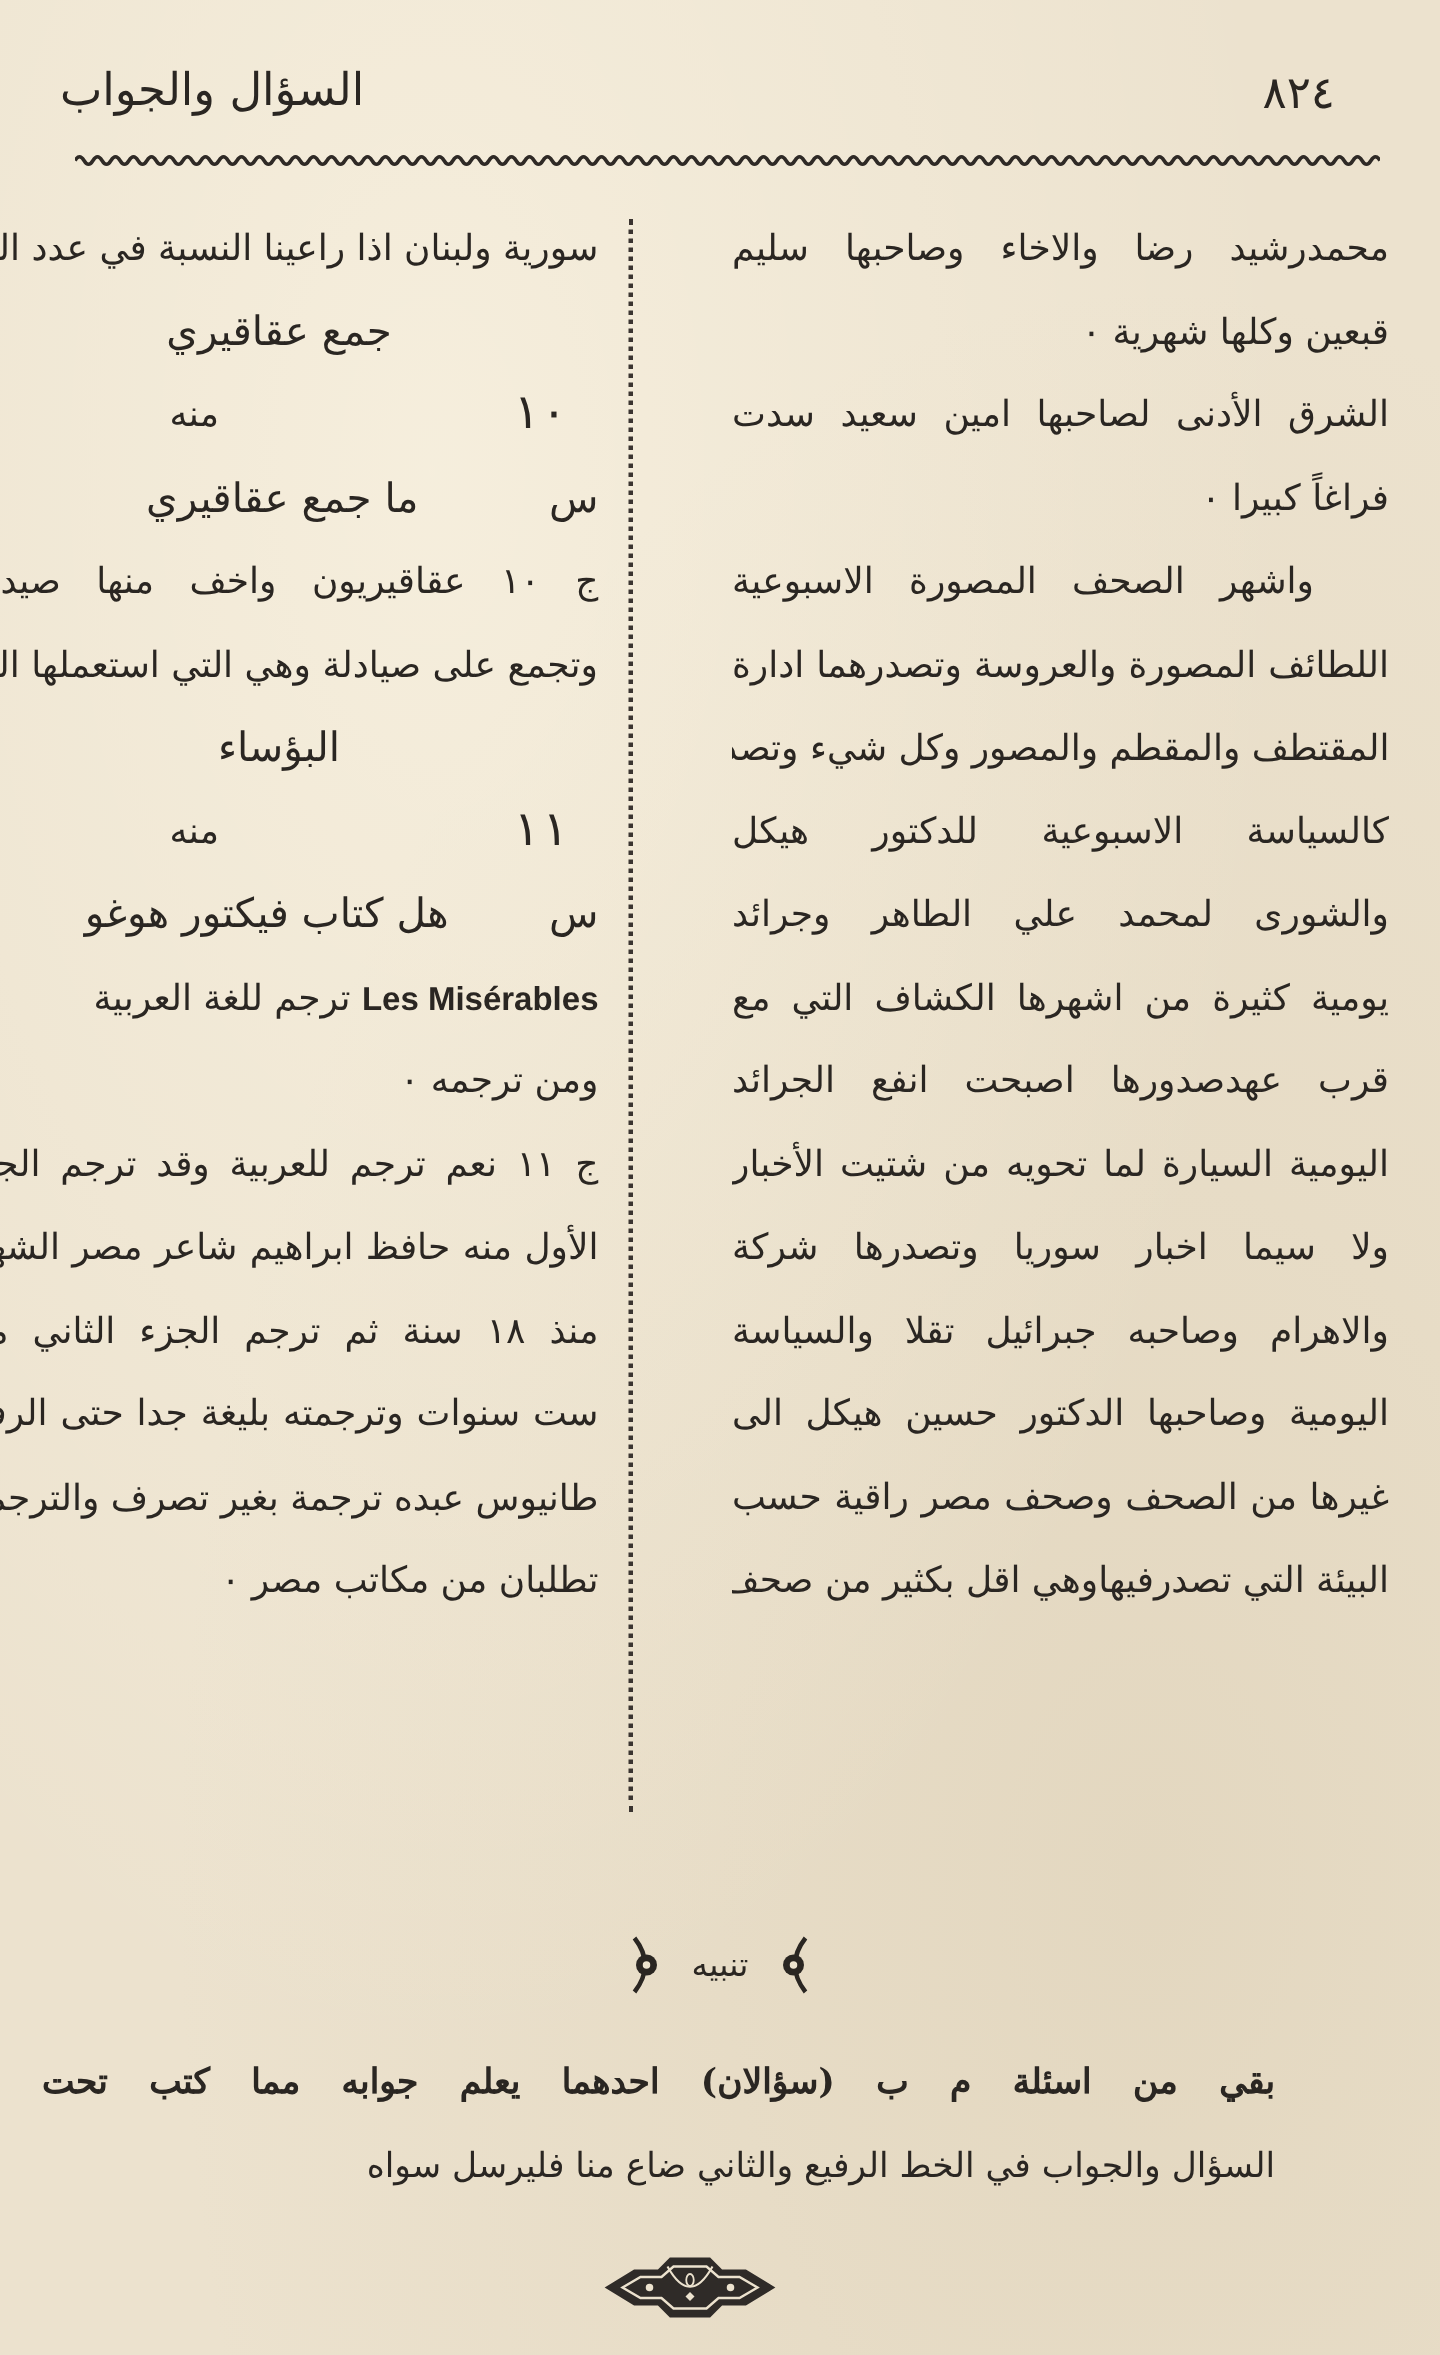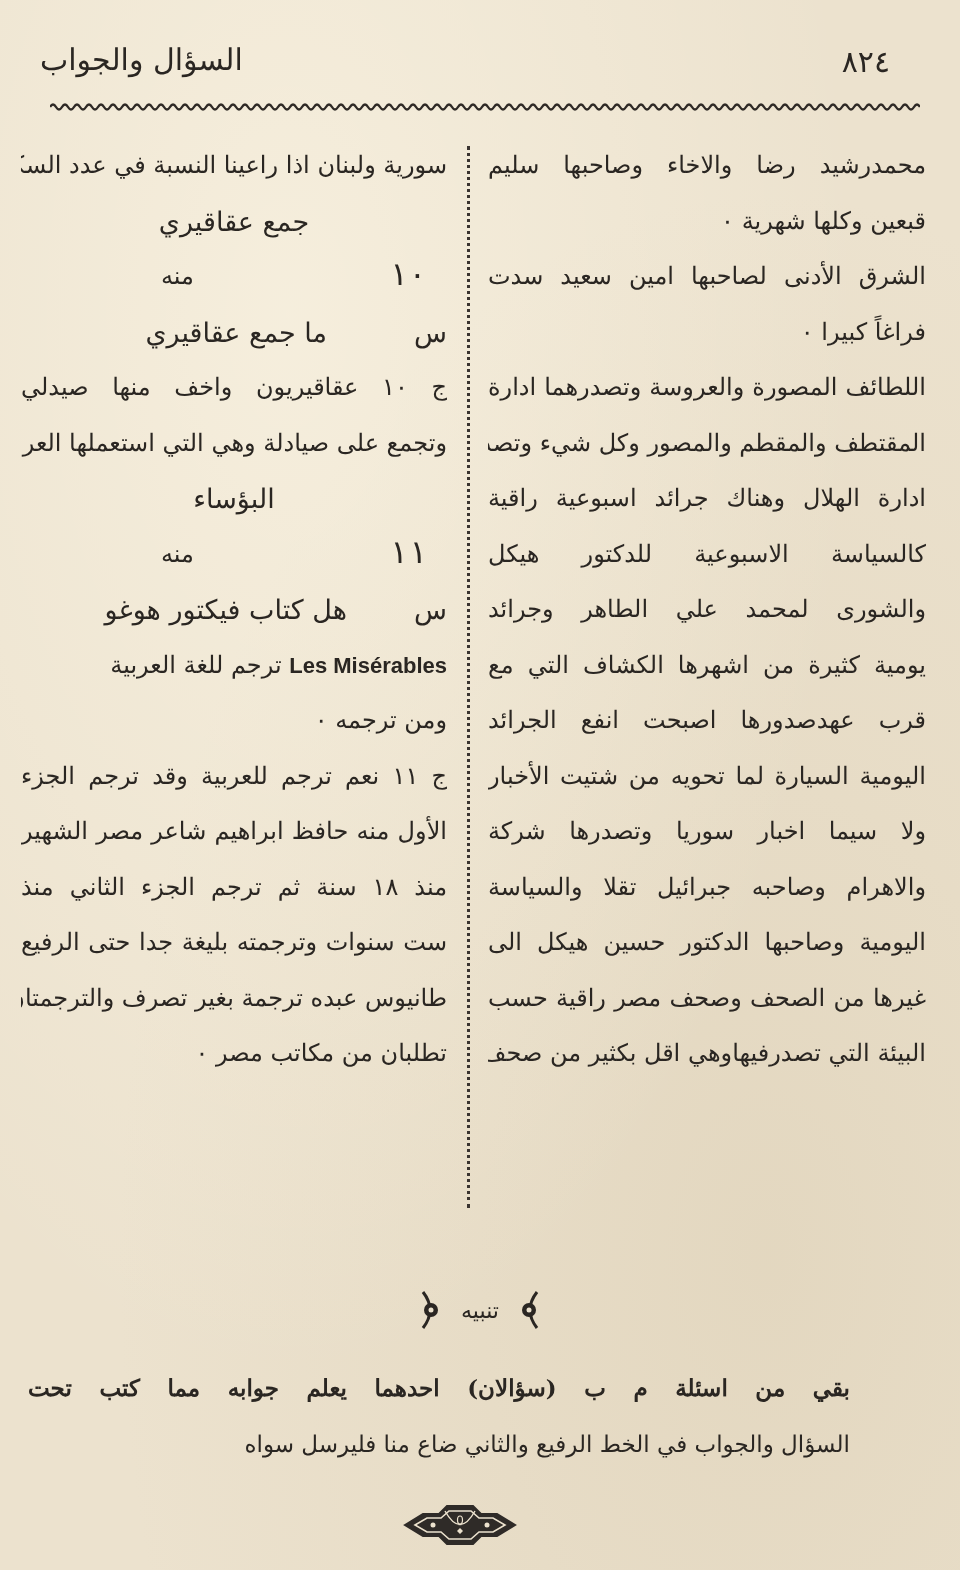--- a/index.html
+++ b/index.html
@@ -30,21 +30,21 @@
     }
     .columns {
       position: absolute; top: 138px; left: 36px; right: 34px; height: 1100px;
       display: flex; flex-direction: row-reverse;
     }
     .col {
       direction: rtl; font-size: 24px; line-height: 55.5px;
       text-align: justify; text-align-last: justify;
       box-sizing: border-box;
     }
-    .col-right { width: 450px; padding-left: 12px; }
+    .col-right { width: 450px; padding-left: 12px; margin-left: 48px; }
     .col-left { width: 440px; padding-right: 14px; }
     .divider {
       width: 0; border-left: 3px dotted #3a3430; margin: 8px 6px 30px 6px;
     }
     .line { display: block; white-space: nowrap; overflow: hidden; }
     .line.center { text-align: center; text-align-last: center; }
     .line.last { text-align-last: right; }
     .line.indent { padding-right: 50px; }
     .qa-head { display: flex; justify-content: space-between; text-align-last: auto; }
     .qa-head .num { font-size: 32px; padding-right: 20px; font-family: Liberation Mono, monospace; }
@@ -81,23 +81,23 @@
     <path d="M0 7 Q 3 2 6 7 T 12 7 T 18 7 T 24 7 T 30 7 T 36 7 T 42 7 T 48 7 T 54 7 T 60 7 T 66 7 T 72 7 T 78 7 T 84 7 T 90 7 T 96 7 T 102 7 T 108 7 T 114 7 T 120 7 T 126 7 T 132 7 T 138 7 T 144 7 T 150 7 T 156 7 T 162 7 T 168 7 T 174 7 T 180 7 T 186 7 T 192 7 T 198 7 T 204 7 T 210 7 T 216 7 T 222 7 T 228 7 T 234 7 T 240 7 T 246 7 T 252 7 T 258 7 T 264 7 T 270 7 T 276 7 T 282 7 T 288 7 T 294 7 T 300 7 T 306 7 T 312 7 T 318 7 T 324 7 T 330 7 T 336 7 T 342 7 T 348 7 T 354 7 T 360 7 T 366 7 T 372 7 T 378 7 T 384 7 T 390 7 T 396 7 T 402 7 T 408 7 T 414 7 T 420 7 T 426 7 T 432 7 T 438 7 T 444 7 T 450 7 T 456 7 T 462 7 T 468 7 T 474 7 T 480 7 T 486 7 T 492 7 T 498 7 T 504 7 T 510 7 T 516 7 T 522 7 T 528 7 T 534 7 T 540 7 T 546 7 T 552 7 T 558 7 T 564 7 T 570 7 T 576 7 T 582 7 T 588 7 T 594 7 T 600 7 T 606 7 T 612 7 T 618 7 T 624 7 T 630 7 T 636 7 T 642 7 T 648 7 T 654 7 T 660 7 T 666 7 T 672 7 T 678 7 T 684 7 T 690 7 T 696 7 T 702 7 T 708 7 T 714 7 T 720 7 T 726 7 T 732 7 T 738 7 T 744 7 T 750 7 T 756 7 T 762 7 T 768 7 T 774 7 T 780 7 T 786 7 T 792 7 T 798 7 T 804 7 T 810 7 T 816 7 T 822 7 T 828 7 T 834 7 T 840 7 T 846 7 T 852 7 T 858 7 T 864 7 T 870 7" fill="none" stroke="#2f2a26" stroke-width="2.4"></path>
   </svg>
 
   <div class="columns">
 
     <div class="col col-right">
       <span class="line">محمدرشيد رضا والاخاء وصاحبها سليم</span>
       <span class="line last">قبعين وكلها شهرية ٠</span>
       <span class="line">الشرق الأدنى لصاحبها امين سعيد سدت</span>
       <span class="line last">فراغاً كبيرا ٠</span>
+      <span class="line indent">واشهر الصحف المصورة الاسبوعية</span>
       <span class="line">اللطائف المصورة والعروسة وتصدرهما ادارة</span>
       <span class="line">المقتطف والمقطم والمصور وكل شيء وتصدرهما</span>
-      <span class="line">ادارة الهلال وهناك جرائد اسبوعية راقية</span>
       <span class="line">كالسياسة الاسبوعية للدكتور هيكل</span>
       <span class="line">والشورى لمحمد علي الطاهر وجرائد</span>
       <span class="line">يومية كثيرة من اشهرها الكشاف التي مع</span>
       <span class="line">قرب عهدصدورها اصبحت انفع الجرائد</span>
       <span class="line">اليومية السيارة لما تحويه من شتيت الأخبار</span>
       <span class="line">ولا سيما اخبار سوريا وتصدرها شركة</span>
       <span class="line">والاهرام وصاحبه جبرائيل تقلا والسياسة</span>
       <span class="line">اليومية وصاحبها الدكتور حسين هيكل الى</span>
       <span class="line">غيرها من الصحف وصحف مصر راقية حسب</span>
       <span class="line">البيئة التي تصدرفيهاوهي اقل بكثير من صحف</span>

